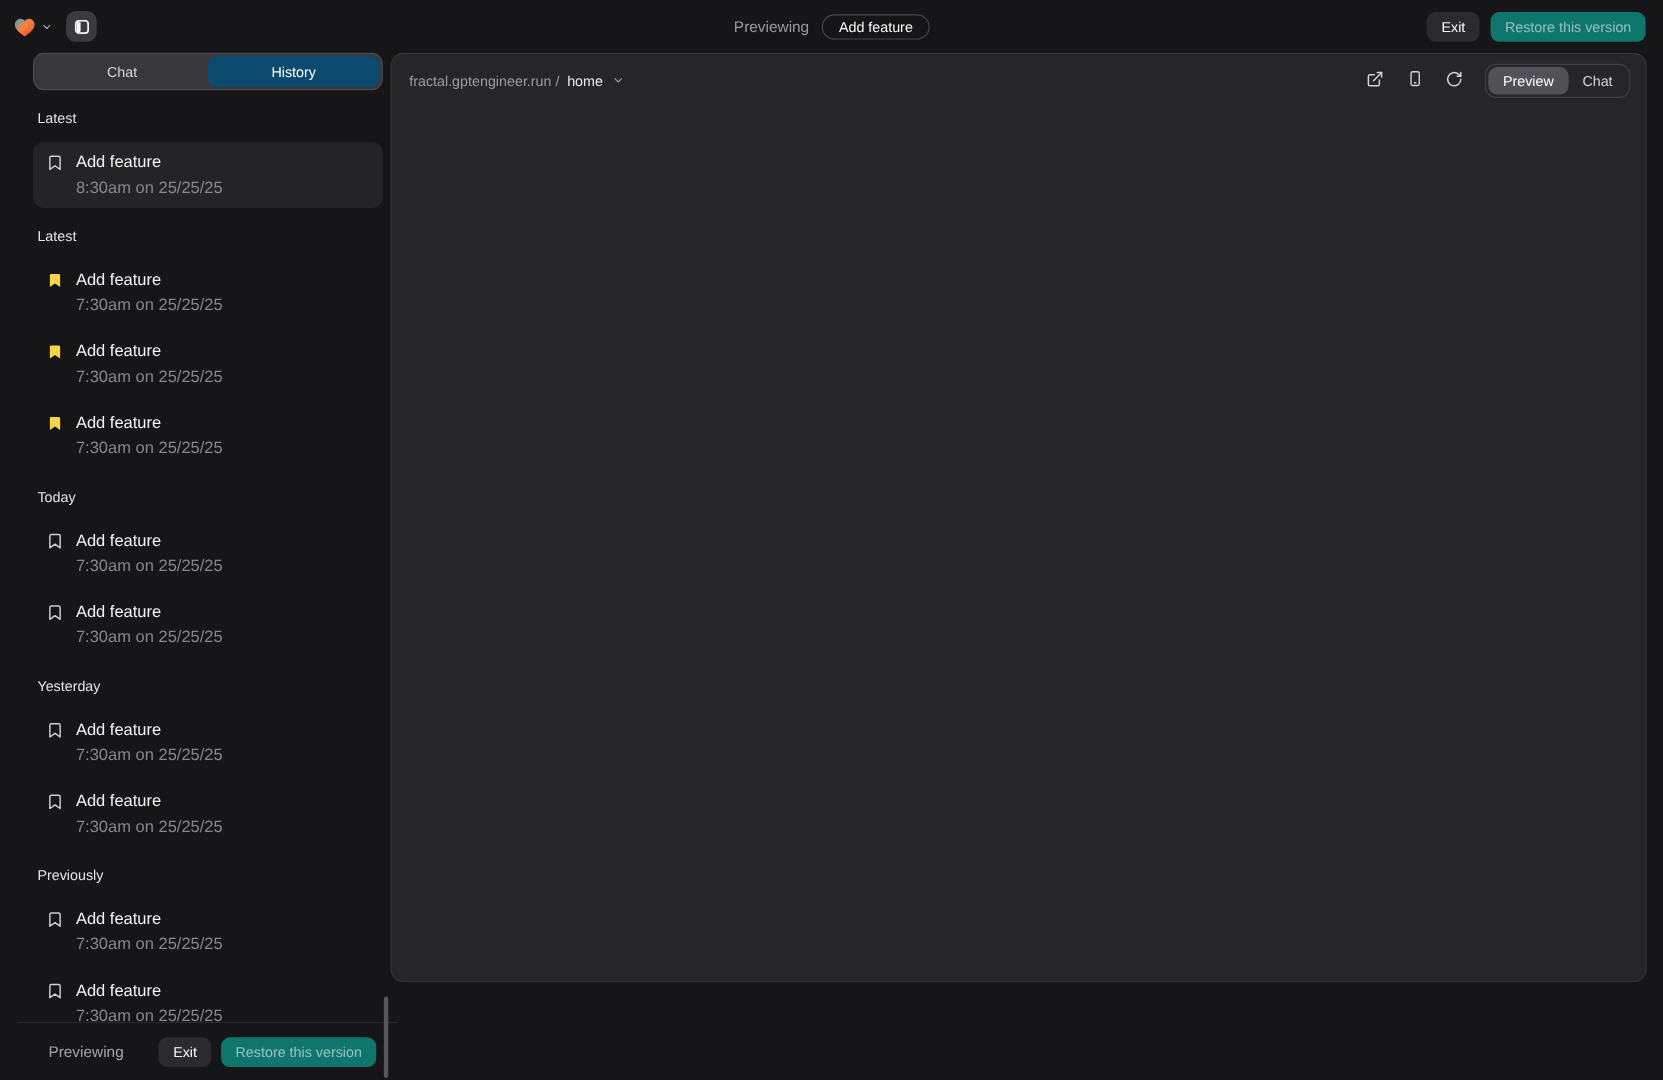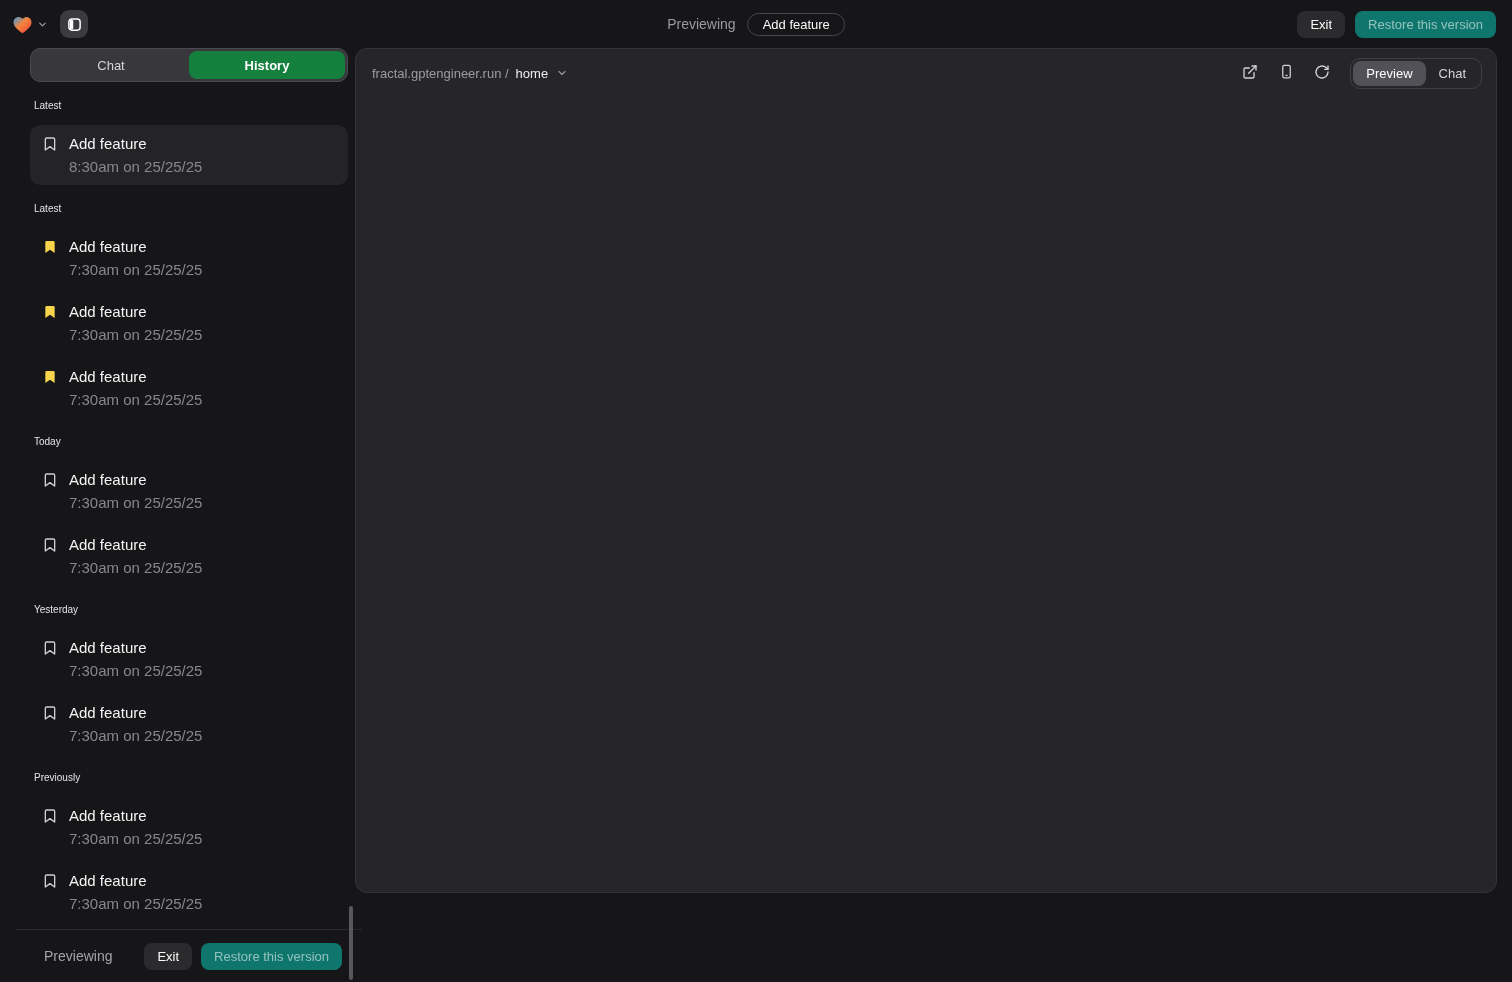--- a/index.html
+++ b/index.html
@@ -48,24 +48,24 @@
   }
   .tabs {
     margin: 0 14px; height: 34px; flex: none;
     background: #38383c; border: 1px solid #49494f; border-radius: 10px;
     display: flex; padding: 2px;
   }
   .tab {
     flex: 1; display: flex; align-items: center; justify-content: center;
     font-size: 13px; color: #d4d4d8; border-radius: 8px; cursor: pointer;
   }
-  .tab.active { background: #15803d; color: #ffffff; font-weight: 700; }
+  .tab.active { background: #0c4a6e; color: #ffffff; font-weight: 400; }
 
   .history-list { flex: 1; overflow: hidden; padding: 0 14px; }
-  .section-label { margin: 18px 4px 14px; font-size: 10px; color: #e4e4e7; }
+  .section-label { margin: 18px 4px 14px; font-size: 13px; color: #e4e4e7; }
   .item {
     display: flex; gap: 11px; align-items: flex-start;
     padding: 9px 12px; border-radius: 10px; margin-bottom: 5px; cursor: pointer;
   }
   .item.selected { background: #242427; }
   .bm { flex: none; margin-top: 2px; display: flex; }
   .bm.outline { color: #cfcfd4; }
   .bm.saved { color: #f7d44c; }
   .item-title { font-size: 15px; font-weight: 500; color: #f4f4f5; line-height: 20px; }
   .item-time { font-size: 15px; color: #87878c; line-height: 18px; margin-top: 4px; }

